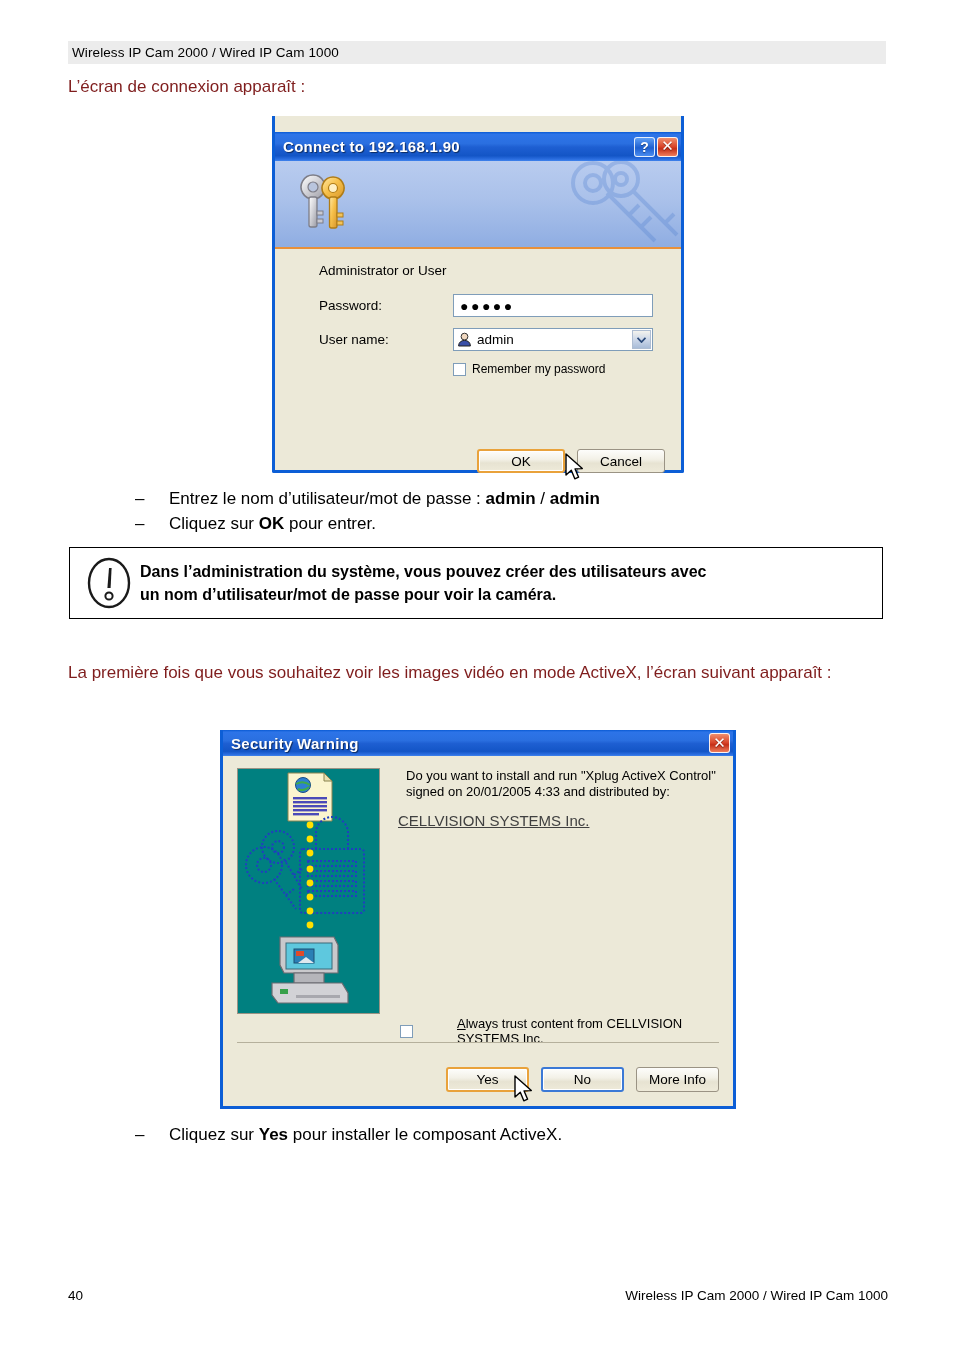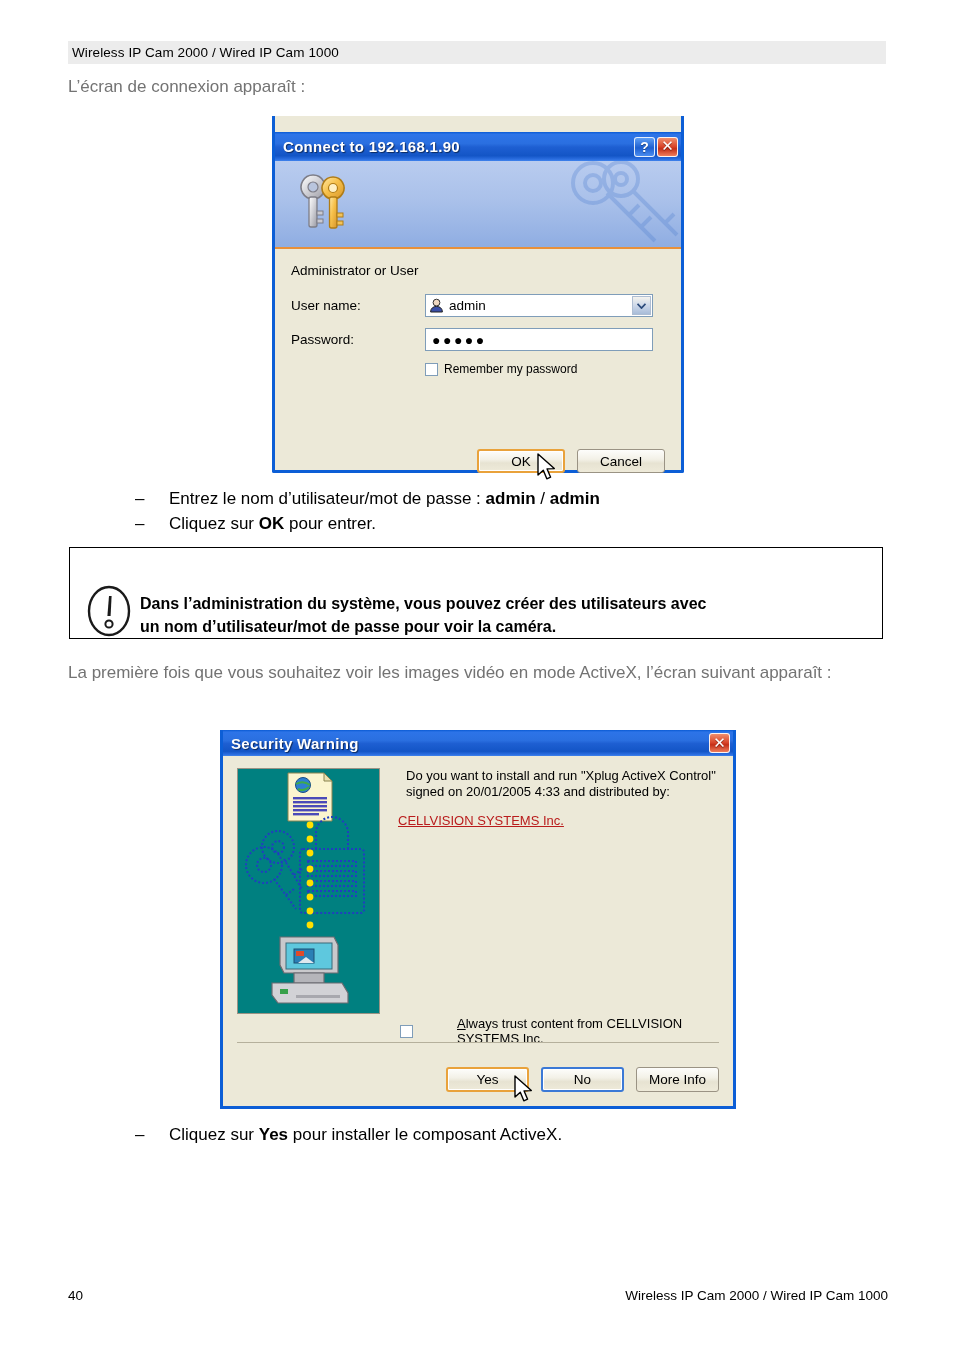--- a/index.html
+++ b/index.html
@@ -32,21 +32,21 @@
     padding-left: 4px;
     color: #000;
     letter-spacing: 0.1px;
   }
 
   
   .para {
     position: absolute;
     font-size: 17px;
     line-height: 25px;
-    color: #737373;
+    color: #7f1d1d;
   }
   .intro1 { left: 68px; top: 74px; width: 700px; }
   .intro2 { left: 68px; top: 660px; width: 822px; }
 
   
   .bullets {
     position: absolute;
     left: 135px;
     font-size: 17px;
     line-height: 25px;
@@ -63,25 +63,25 @@
     flex: 0 0 34px;
   }
   .bullet-text b { font-weight: bold; }
 
   
   .note-box {
     position: absolute;
     left: 69px;
     top: 547px;
     width: 814px;
-    height: 92px;
+    height: 72px;
     border: 1.6px solid #000;
     box-sizing: border-box;
     display: flex;
-    align-items: flex-end;
+    align-items: center;
   }
   .note-icon {
     flex: 0 0 62px;
     display: flex;
     justify-content: center;
     align-items: center;
     padding-left: 8px;
   }
   .note-text {
     font-size: 16px;
@@ -166,20 +166,21 @@
   .banner-keys {
     position: absolute;
     left: 18px; top: 8px;
   }
 
   .connect-body {
     padding: 14px 28px 0 16px;
     position: relative;
     height: 238px;
     box-sizing: border-box;
+    margin-left: 28px;
   }
   .field-caption {
     font-size: 13.5px;
     margin-bottom: 16px;
   }
   .field-row {
     display: flex;
     align-items: center;
     margin-bottom: 11px;
   }
@@ -302,24 +303,24 @@
   }
   .sec-textcol {
     flex: 1;
     padding-left: 18px;
     font-size: 13px;
     line-height: 15.5px;
     color: #000;
   }
   .sec-textcol p { margin: 0 0 14px 8px; }
   .sec-link {
-    color: #b91c1c;
+    color: #404040;
     display: inline-block;
     margin-bottom: 14px;
-    font-size: 13px;
+    font-size: 15px;
   }
   .sec-check-row {
     position: absolute;
     left: 177px;
     top: 286px;
     display: flex;
     align-items: center;
     font-size: 13px;
     gap: 37px;
   }
@@ -421,46 +422,46 @@
           <rect x="36.5" y="28" width="7.5" height="31" rx="2" fill="url(#ggold)" stroke="#b07c16" stroke-width="1.3"></rect>
           <rect x="44" y="44" width="6" height="4" fill="#f2c35a" stroke="#b07c16" stroke-width="1"></rect>
           <rect x="44" y="52" width="6" height="4" fill="#f2c35a" stroke="#b07c16" stroke-width="1"></rect>
         </g>
       </svg>
     </div>
   </div>
 
   <div class="connect-body">
     <div class="field-caption">Administrator or User</div>
+
+    <div class="field-row">
+      <span class="field-label">Password:</span>
+      <div class="xp-input">
+        <span class="pwd-dots">●●●●●</span>
+      </div>
+    </div>
 
     <div class="field-row">
       <span class="field-label">User name:</span>
       <div class="xp-input xp-combo">
         <span class="user-icon-small">
           <svg width="15" height="15" viewBox="0 0 15 15">
             <circle cx="7.5" cy="4.6" r="3.4" fill="#f0d8c0" stroke="#333" stroke-width="1"></circle>
             <path d="M1.6 14 c0-3.6 2.6-5.6 5.9-5.6 s5.9 2 5.9 5.6 Z" fill="#3a4fa8" stroke="#222" stroke-width="1"></path>
           </svg>
         </span>
         <span>admin</span>
         <span class="combo-arrow">
           <svg width="9" height="6" viewBox="0 0 9 6">
               <path d="M0.5 0.8 L4.5 5 L8.5 0.8" fill="none" stroke="#2b4a7a" stroke-width="1.8"></path>
             </svg>
         </span>
       </div>
     </div>
 
-    <div class="field-row">
-      <span class="field-label">Password:</span>
-      <div class="xp-input">
-        <span class="pwd-dots">●●●●●</span>
-      </div>
-    </div>
-
     <div class="checkbox-row">
       <span class="xp-checkbox"></span>
       <span class="checkbox-label">Remember my password</span>
     </div>
 
     <div class="connect-buttons">
       <div class="xp-button focused">
         <span>OK</span>
       </div>
       <div class="xp-button">

